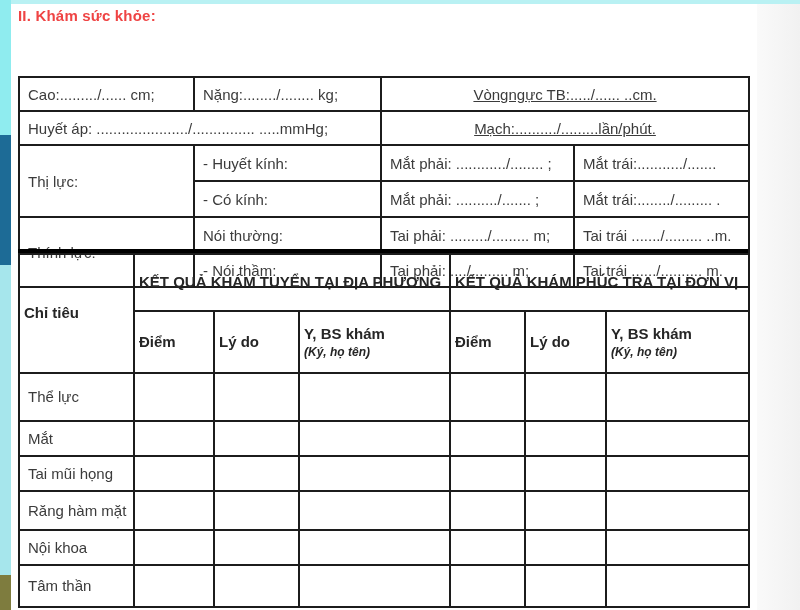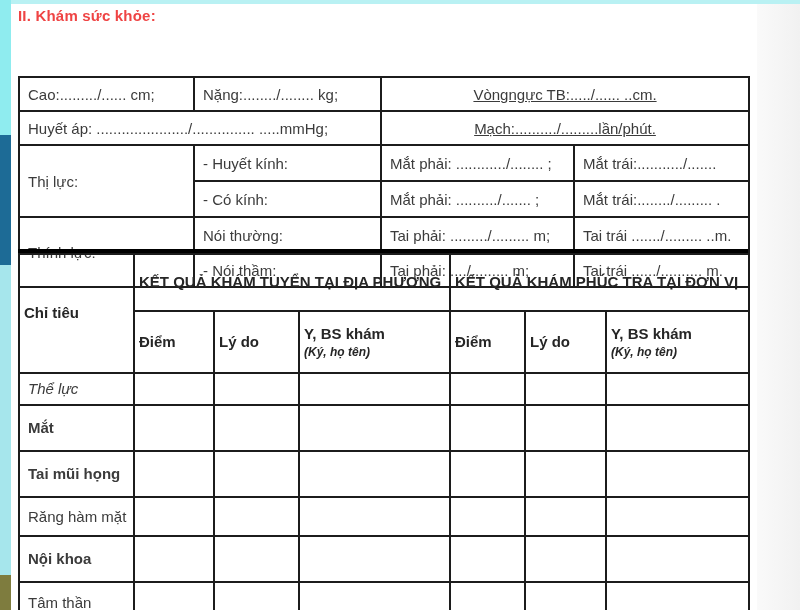--- a/index.html
+++ b/index.html
@@ -51,22 +51,22 @@
   }
 
   .t2 { position: absolute; left: 18px; top: 253px; width: 730px; }
   .t2 td.hdr {
     text-align: left; font-weight: bold; color: #262626;
     white-space: normal; padding: 2px 4px; line-height: 1.35;
   }
   .t2 .note { font-weight: bold; font-style: italic; font-size: 12px; display: block; }
   .t2 tr.grp { height: 57px; }
   .t2 tr.sub { height: 62px; }
-  .t2 tr.b36 { height: 32px; font-style: italic; }
-  .t2 tr.b35 { height: 46px; font-weight: bold; }
+  .t2 tr.b36 { height: 48px; }
+  .t2 tr.b35 { height: 35px; }
   .t2 tr.b57 { height: 39px; }
   .t2 tr.b42 { height: 42px; }
   .t2 td.rowlabel { white-space: normal; line-height: 1.45; padding: 4px 6px 4px 8px; }
 </style>
 </head>
 <body>
 
 <div class="edge-top"></div>
 <div class="edge-left">
   <div class="seg1"></div>

